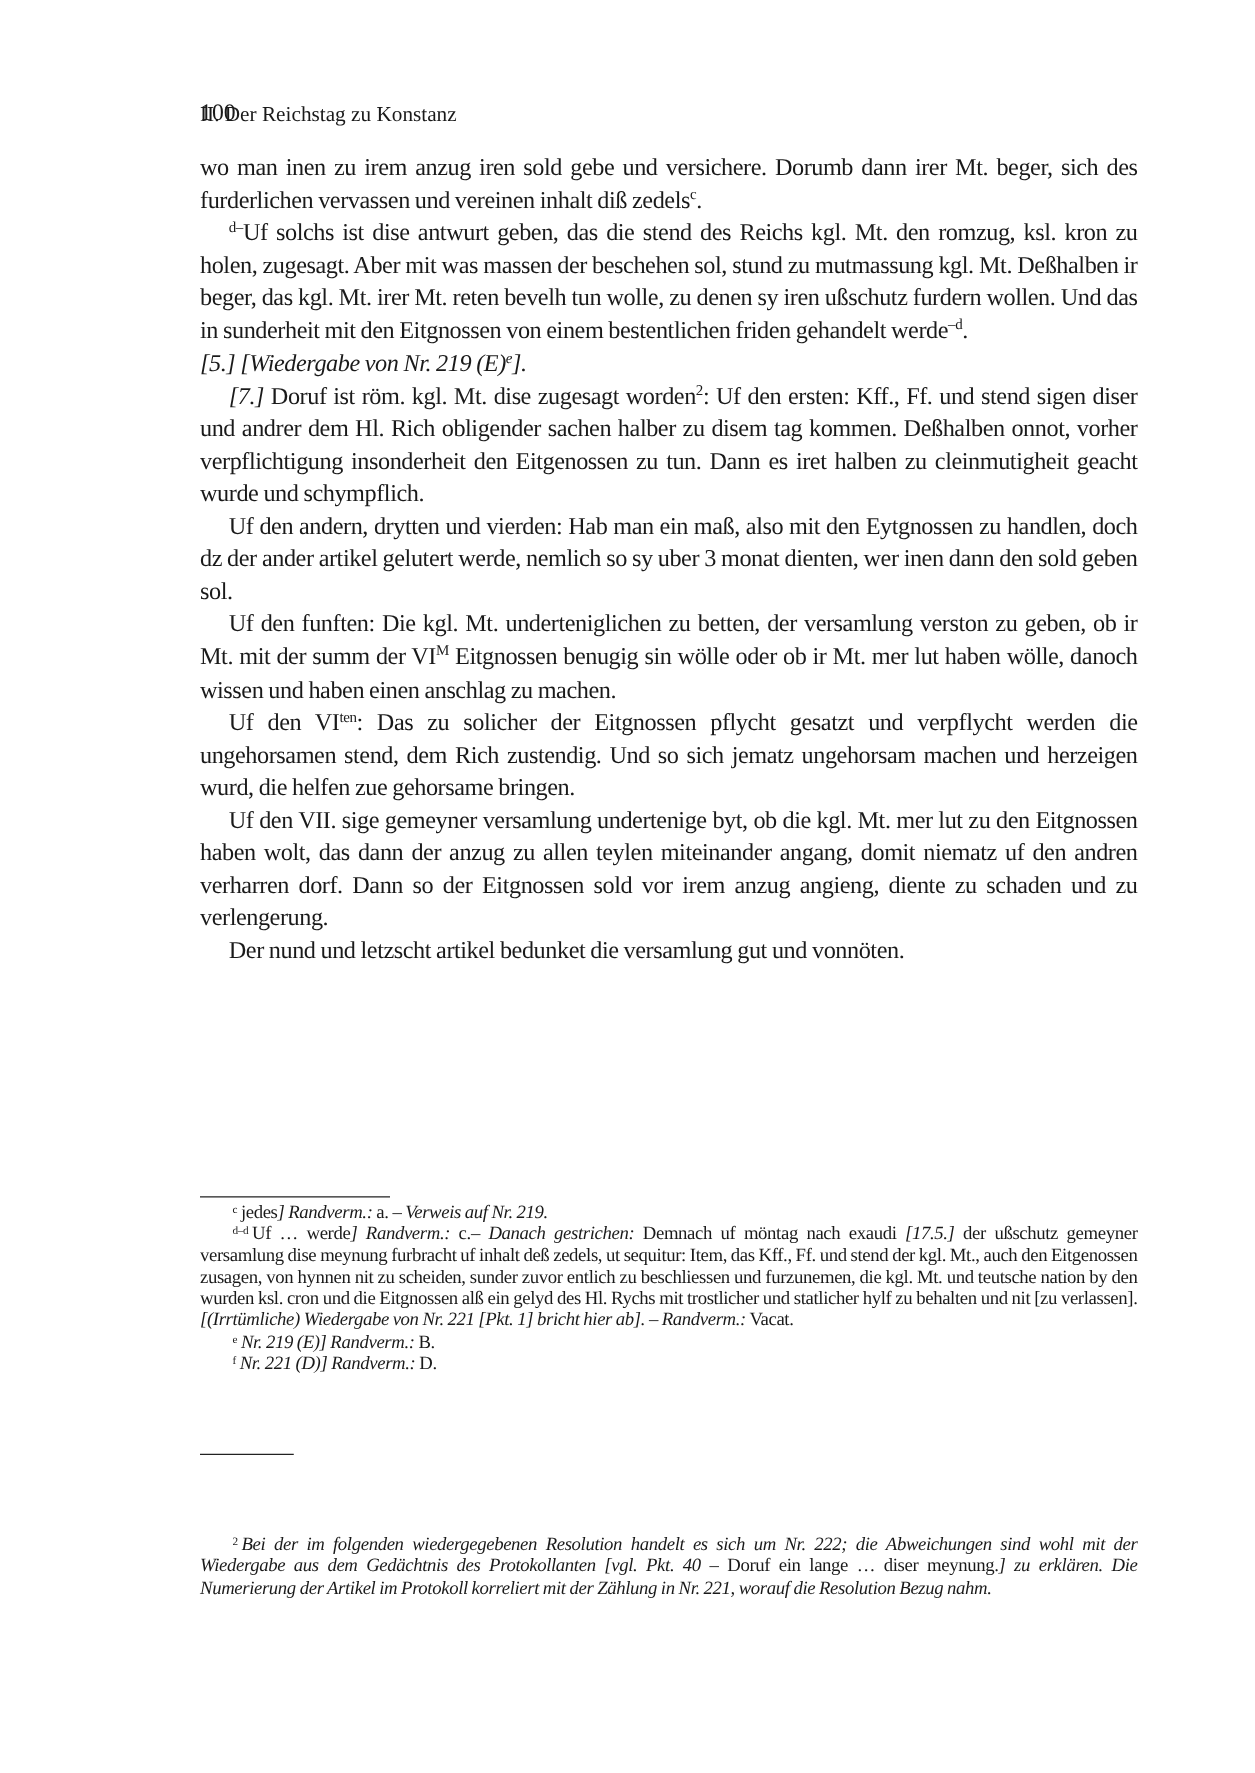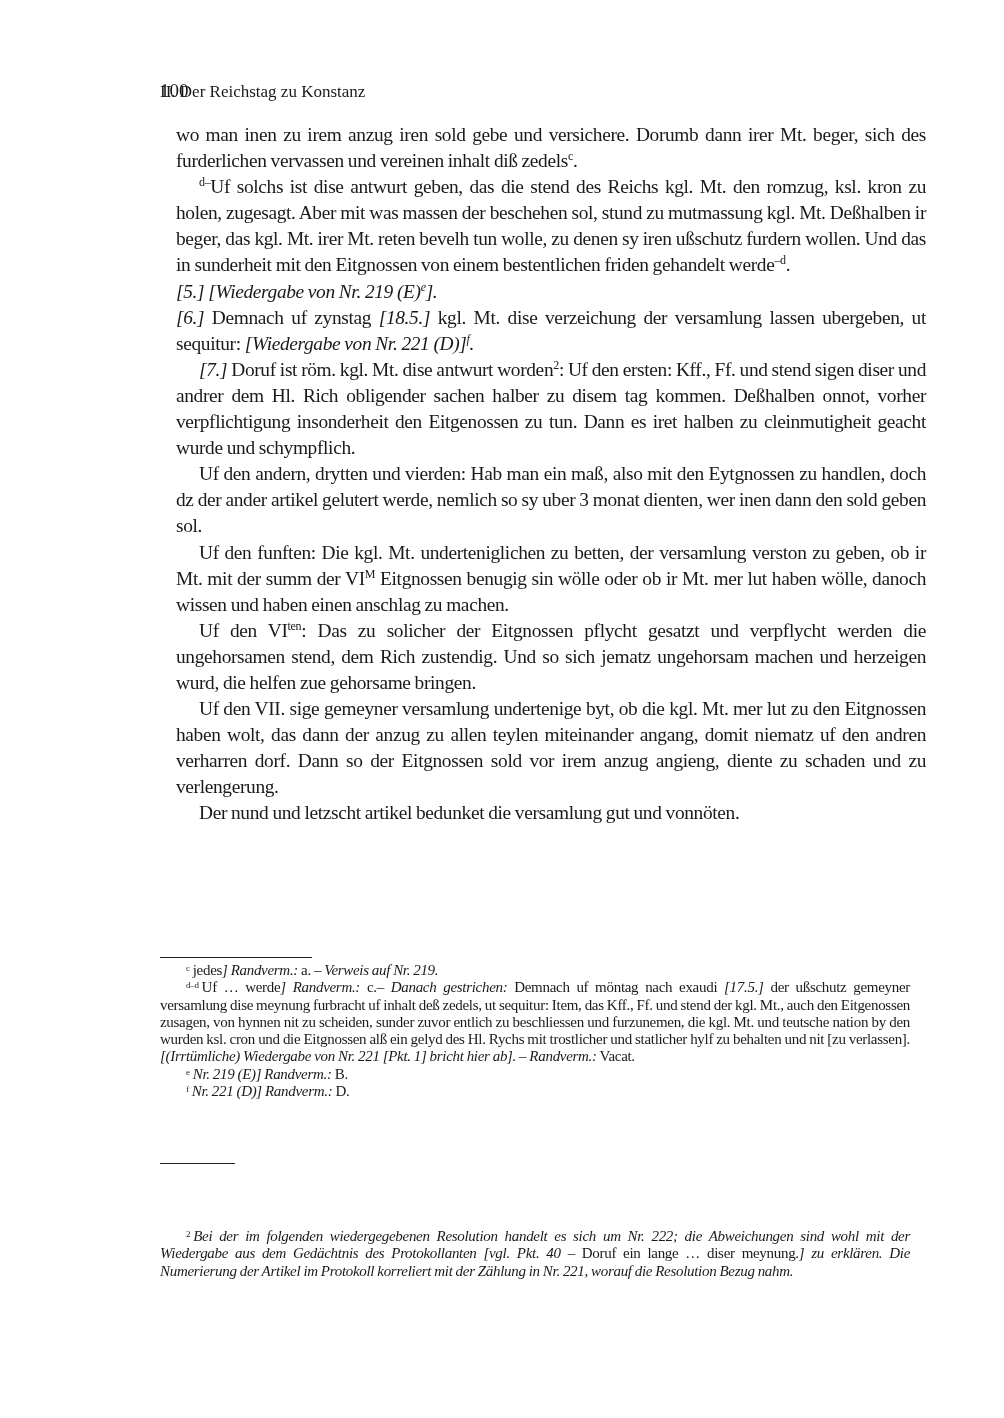--- a/index.html
+++ b/index.html
@@ -2,21 +2,21 @@
 <html><head>
 <meta charset="utf-8">
 <style>
   html, body { margin: 0; padding: 0; background: #ffffff; }
   body { width: 1004px; height: 1418px; position: relative; overflow: hidden;
          font-family: "Liberation Serif", "DejaVu Serif", serif; color: #1a1a1a; }
   .page { position: absolute; left: 160px; top: 0; width: 750px; }
   .running-head { position: absolute; top: 80px; left: 0; width: 750px; height: 26px; font-size: 19px; }
   .page-number { position: absolute; left: 0; top: 0; }
   .running-title { position: absolute; left: 0; width: 750px; text-align: left; top: 2px; font-size: 17px; }
-  .body-text { position: absolute; top: 122px; left: 16px; width: 750px; font-size: 19.4px; line-height: 26.1px;
+  .body-text { position: absolute; top: 122px; left: 0; width: 750px; font-size: 19.4px; line-height: 26.1px;
                text-align: justify; letter-spacing: -0.35px; word-spacing: -0.5px; }
   .body-text p { margin: 0; }
   .indent { text-indent: 23px; }
   sup { font-size: 0.62em; line-height: 0; vertical-align: 0.55em; }
   .it { font-style: italic; }
   .rule1 { position: absolute; top: 957px; left: 0; width: 152px; border-top: 1px solid #222; }
   .rule2 { position: absolute; top: 1163px; left: 0; width: 75px; border-top: 1px solid #222; }
   .notes { position: absolute; left: 0; width: 750px; font-size: 15px; line-height: 17.3px;
            text-align: justify; letter-spacing: -0.3px; word-spacing: -0.4px; }
   .notes p { margin: 0; text-indent: 26px; }
@@ -34,23 +34,22 @@
     <span class="running-title">II. Der Reichstag zu Konstanz</span>
   </div>
 
   <div class="body-text">
     <p><span>wo man inen zu irem anzug iren sold gebe und versichere. Dorumb dann irer Mt. beger, sich des furderlichen vervassen und vereinen inhalt diß zedels</span><sup>c</sup><span>.</span></p>
 
     <p class="indent"><sup>d–</sup><span>Uf solchs ist dise antwurt geben, das die stend des Reichs kgl. Mt. den romzug, ksl. kron zu holen, zugesagt. Aber mit was massen der beschehen sol, stund zu mutmassung kgl. Mt. Deßhalben ir beger, das kgl. Mt. irer Mt. reten bevelh tun wolle, zu denen sy iren ußschutz furdern wollen. Und das in sunderheit mit den Eitgnossen von einem bestentlichen friden gehandelt werde</span><sup>–d</sup><span>.</span></p>
 
     <p class="it"><span>[5.] [Wiedergabe von Nr. 219 (E)</span><sup>e</sup><span>].</span></p>
 
-    <p><span class="it">[6.]</span><span> Demnach uf zynstag </span><span class="it">[18.5.]</span><span> kgl. Mt. dise verzeichung der versamlung lassen ubergeben, ut sequitur: </span><span class="it">[Wiedergabe von Nr. 221 (D)]</span><sup class="it">f</sup><span class="it">.</span></p>
 
-    <p class="indent"><span class="it">[7.]</span><span> Doruf ist röm. kgl. Mt. dise antwurt worden</span><sup>2</sup><span>: Uf den ersten: Kff., Ff. und stend sigen diser und andrer dem Hl. Rich obligender sachen halber zu disem tag kommen. Deßhalben onnot, vorher verpflichtigung insonderheit den Eitgenossen zu tun. Dann es iret halben zu cleinmutigheit geacht wurde und schympflich.</span></p>
+    <p class="indent"><span class="it">[7.]</span><span> Doruf ist röm. kgl. Mt. dise zugesagt worden</span><sup>2</sup><span>: Uf den ersten: Kff., Ff. und stend sigen diser und andrer dem Hl. Rich obligender sachen halber zu disem tag kommen. Deßhalben onnot, vorher verpflichtigung insonderheit den Eitgenossen zu tun. Dann es iret halben zu cleinmutigheit geacht wurde und schympflich.</span></p>
 
     <p class="indent">Uf den andern, drytten und vierden: Hab man ein maß, also mit den Eytgnossen zu handlen, doch dz der ander artikel gelutert werde, nemlich so sy uber 3 monat dienten, wer inen dann den sold geben sol.</p>
 
     <p class="indent"><span>Uf den funften: Die kgl. Mt. underteniglichen zu betten, der versamlung verston zu geben, ob ir Mt. mit der summ der VI</span><sup>M</sup><span> Eitgnossen benugig sin wölle oder ob ir Mt. mer lut haben wölle, danoch wissen und haben einen anschlag zu machen.</span></p>
 
     <p class="indent"><span>Uf den VI</span><sup>ten</sup><span>: Das zu solicher der Eitgnossen pflycht gesatzt und verpflycht werden die ungehorsamen stend, dem Rich zustendig. Und so sich jematz ungehorsam machen und herzeigen wurd, die helfen zue gehorsame bringen.</span></p>
 
     <p class="indent">Uf den VII. sige gemeyner versamlung undertenige byt, ob die kgl. Mt. mer lut zu den Eitgnossen haben wolt, das dann der anzug zu allen teylen miteinander angang, domit niematz uf den andren verharren dorf. Dann so der Eitgnossen sold vor irem anzug angieng, diente zu schaden und zu verlengerung.</p>
     <p class="indent">Der nund und letzscht artikel bedunket die versamlung gut und vonnöten.</p>
   </div>

